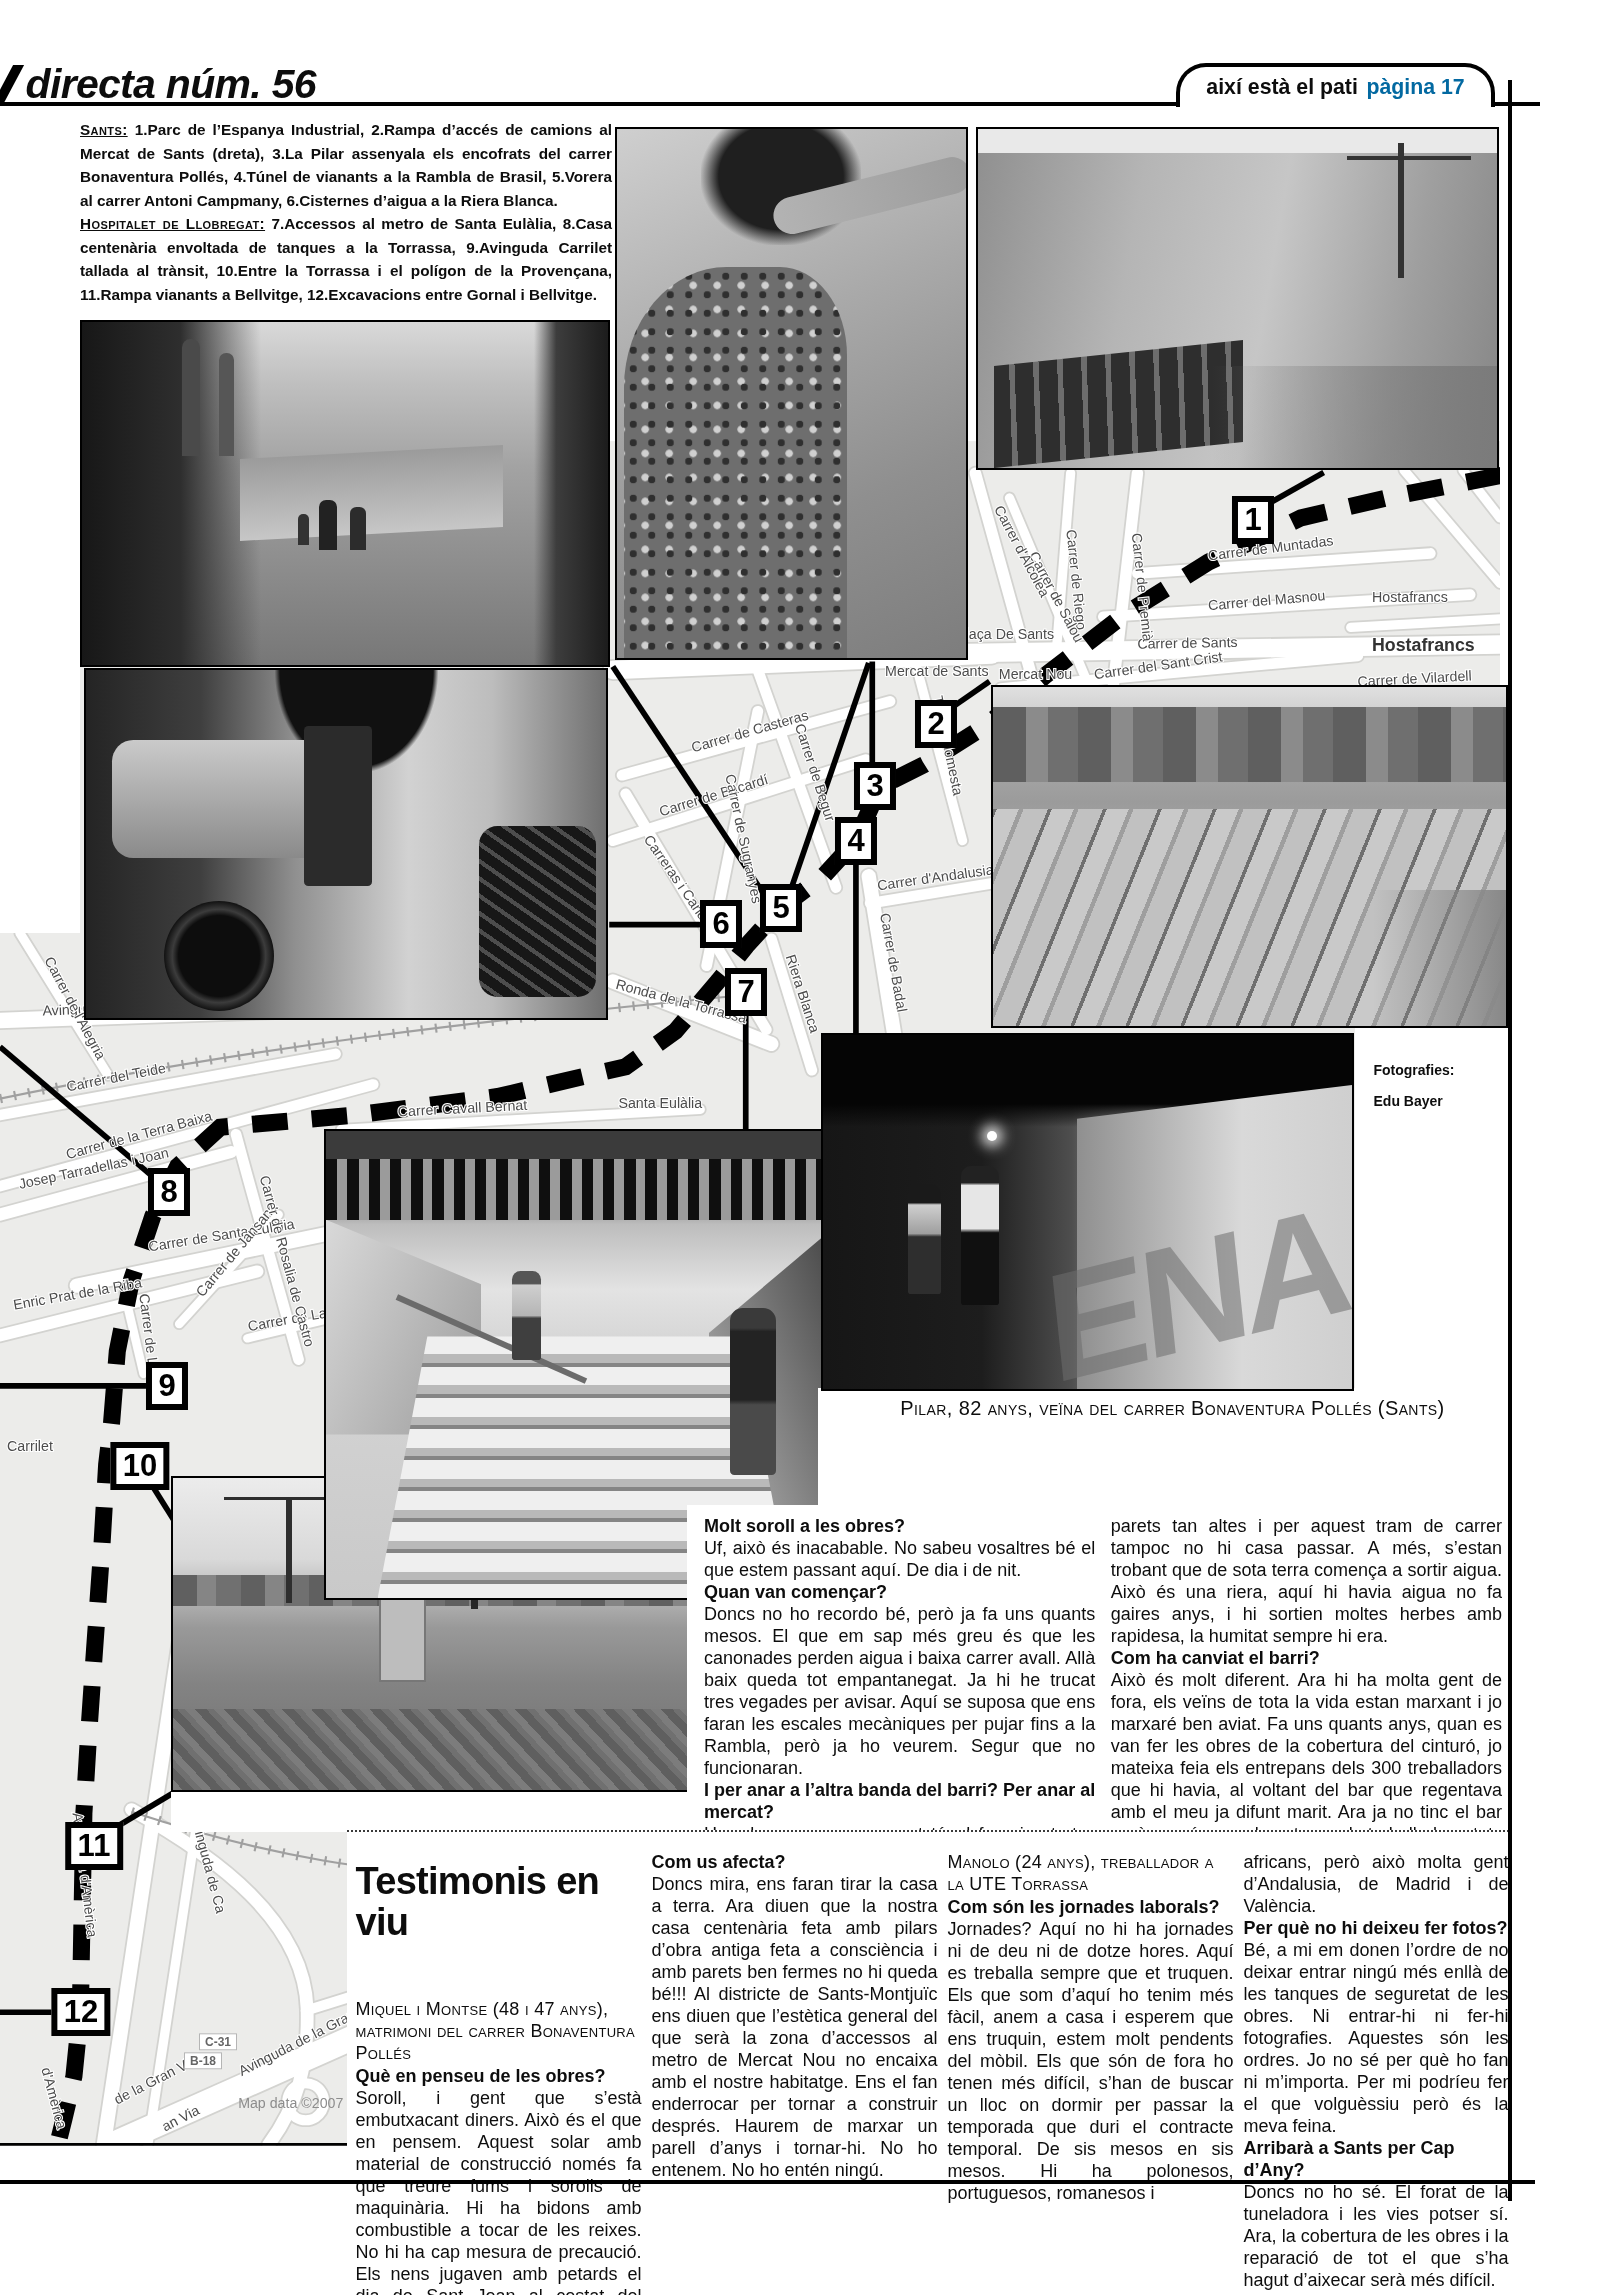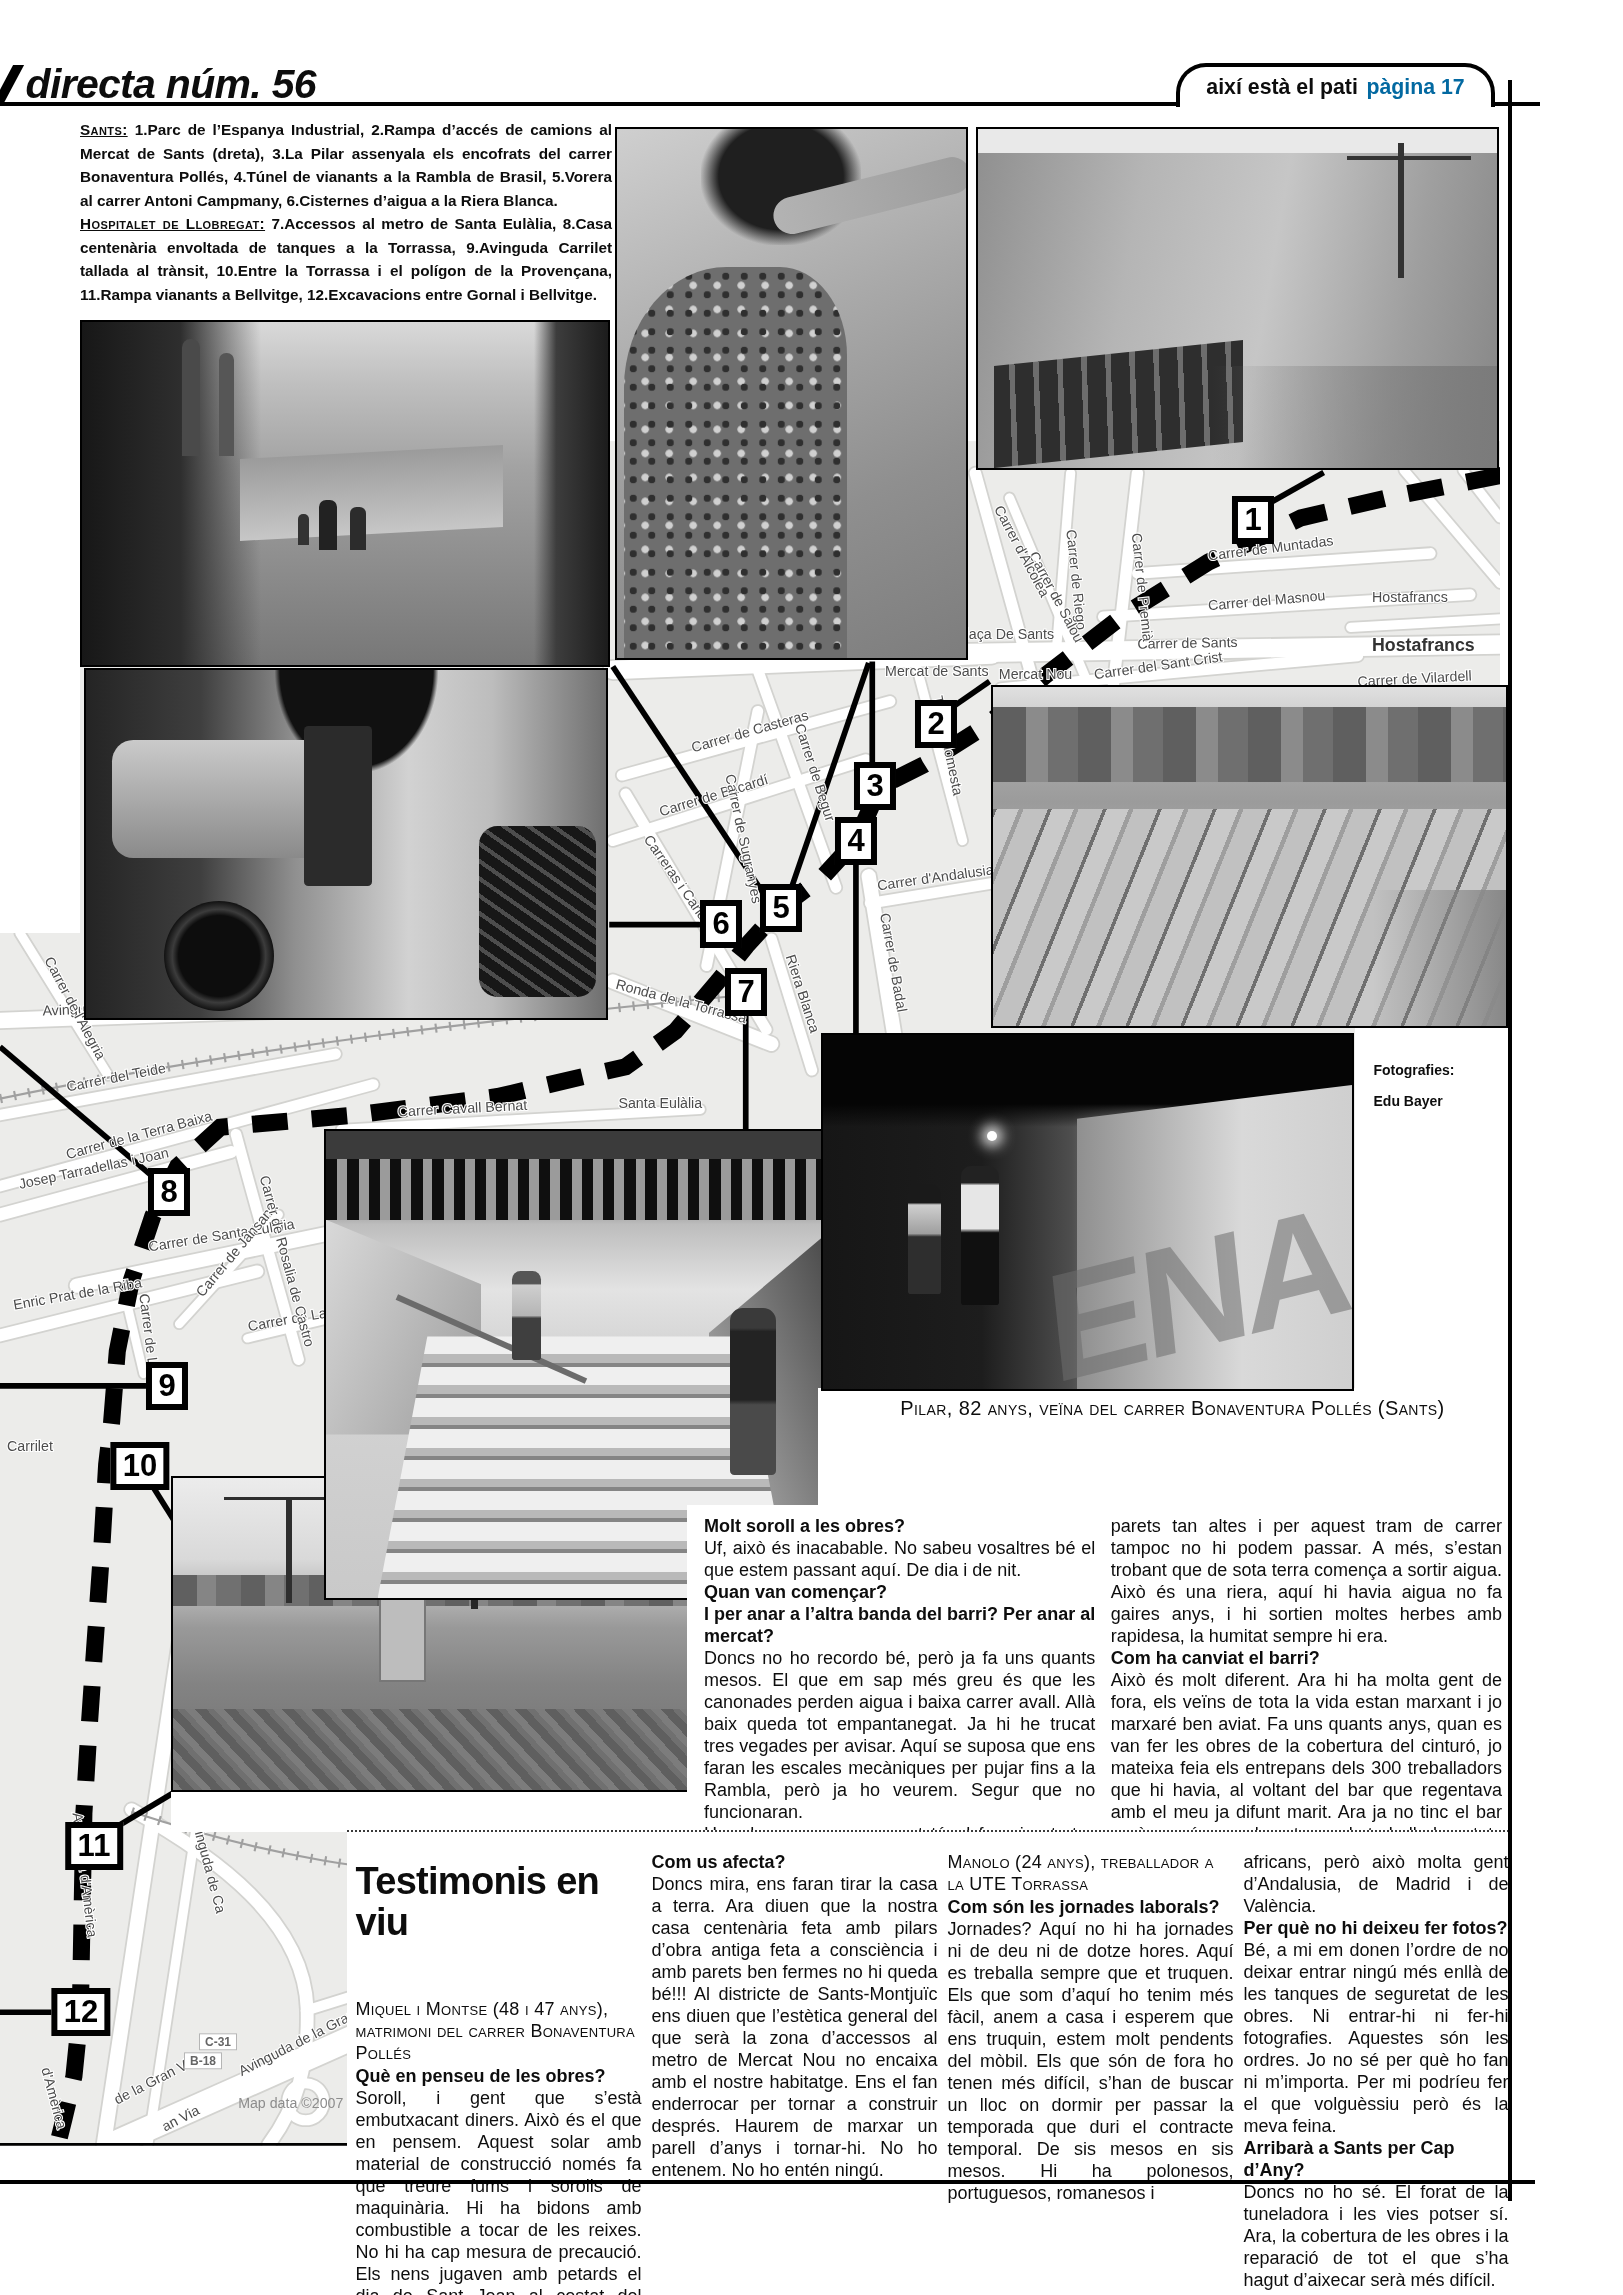--- a/index.html
+++ b/index.html
@@ -254,26 +254,26 @@
 
   <div class="abs panel quote-panel">
     <p class="quote-attrib">Pilar, 82 anys, veïna del carrer Bonaventura Pollés (Sants)</p>
   </div>
 
   <div class="abs panel qa-panel">
     <div class="qa-col">
         <p class="para q">Molt soroll a les obres?</p>
         <p class="para a">Uf, això és inacabable. No sabeu vosaltres bé el que estem passant aquí. De dia i de nit.</p>
         <p class="para q">Quan van començar?</p>
+        <p class="para a">Doncs no ho recordo bé, però ja fa uns quants mesos. El que em sap més greu és que les canonades perden aigua i baixa carrer avall. Allà baix queda tot empantanegat. Ja hi he trucat tres vegades per avisar. Aquí se suposa que ens faran les escales mecàniques per pujar fins a la Rambla, però ja ho veurem. Segur que no funcionaran.</p>
         <p class="para q">I per anar a l’altra banda del barri? Per anar al mercat?</p>
-        <p class="para a">Doncs no ho recordo bé, però ja fa uns quants mesos. El que em sap més greu és que les canonades perden aigua i baixa carrer avall. Allà baix queda tot empantanegat. Ja hi he trucat tres vegades per avisar. Aquí se suposa que ens faran les escales mecàniques per pujar fins a la Rambla, però ja ho veurem. Segur que no funcionaran.</p>
         <p class="para a">Has de passar per aquest túnel fosc i estret o donar tota la volta fins al carrer Olzinelles i la plaça de Sants. Ara fa quinze dies que han començat a fer aquestes</p>
       </div>
     <div class="qa-col">
-        <p class="para a">parets tan altes i per aquest tram de carrer tampoc no hi podem passar. A més, s’estan trobant que de sota terra comença a sortir aigua. Això és una riera, aquí hi havia aigua no fa gaires anys, i hi sortien moltes herbes amb rapidesa, la humitat sempre hi era.</p>
+        <p class="para a">parets tan altes i per aquest tram de carrer tampoc no hi casa passar. A més, s’estan trobant que de sota terra comença a sortir aigua. Això és una riera, aquí hi havia aigua no fa gaires anys, i hi sortien moltes herbes amb rapidesa, la humitat sempre hi era.</p>
         <p class="para q">Com ha canviat el barri?</p>
         <p class="para a">Això és molt diferent. Ara hi ha molta gent de fora, els veïns de tota la vida estan marxant i jo marxaré ben aviat. Fa uns quants anys, quan es van fer les obres de la cobertura del cinturó, jo mateixa feia els entrepans dels 300 treballadors que hi havia, al voltant del bar que regentava amb el meu ja difunt marit. Ara ja no tinc el bar però, a més, no els entenc, als treballadors, tots parlen idiomes diferents.</p>
       </div>
   </div>
 
   <div class="abs panel bottom-panel">
     <div class="b-col">
         <p class="para heading">Testimonis en viu</p>
         <p class="para intro">Miquel i Montse (48 i 47 anys), matrimoni del carrer Bonaventura Pollés</p>
         <p class="para q">Què en penseu de les obres?</p>

